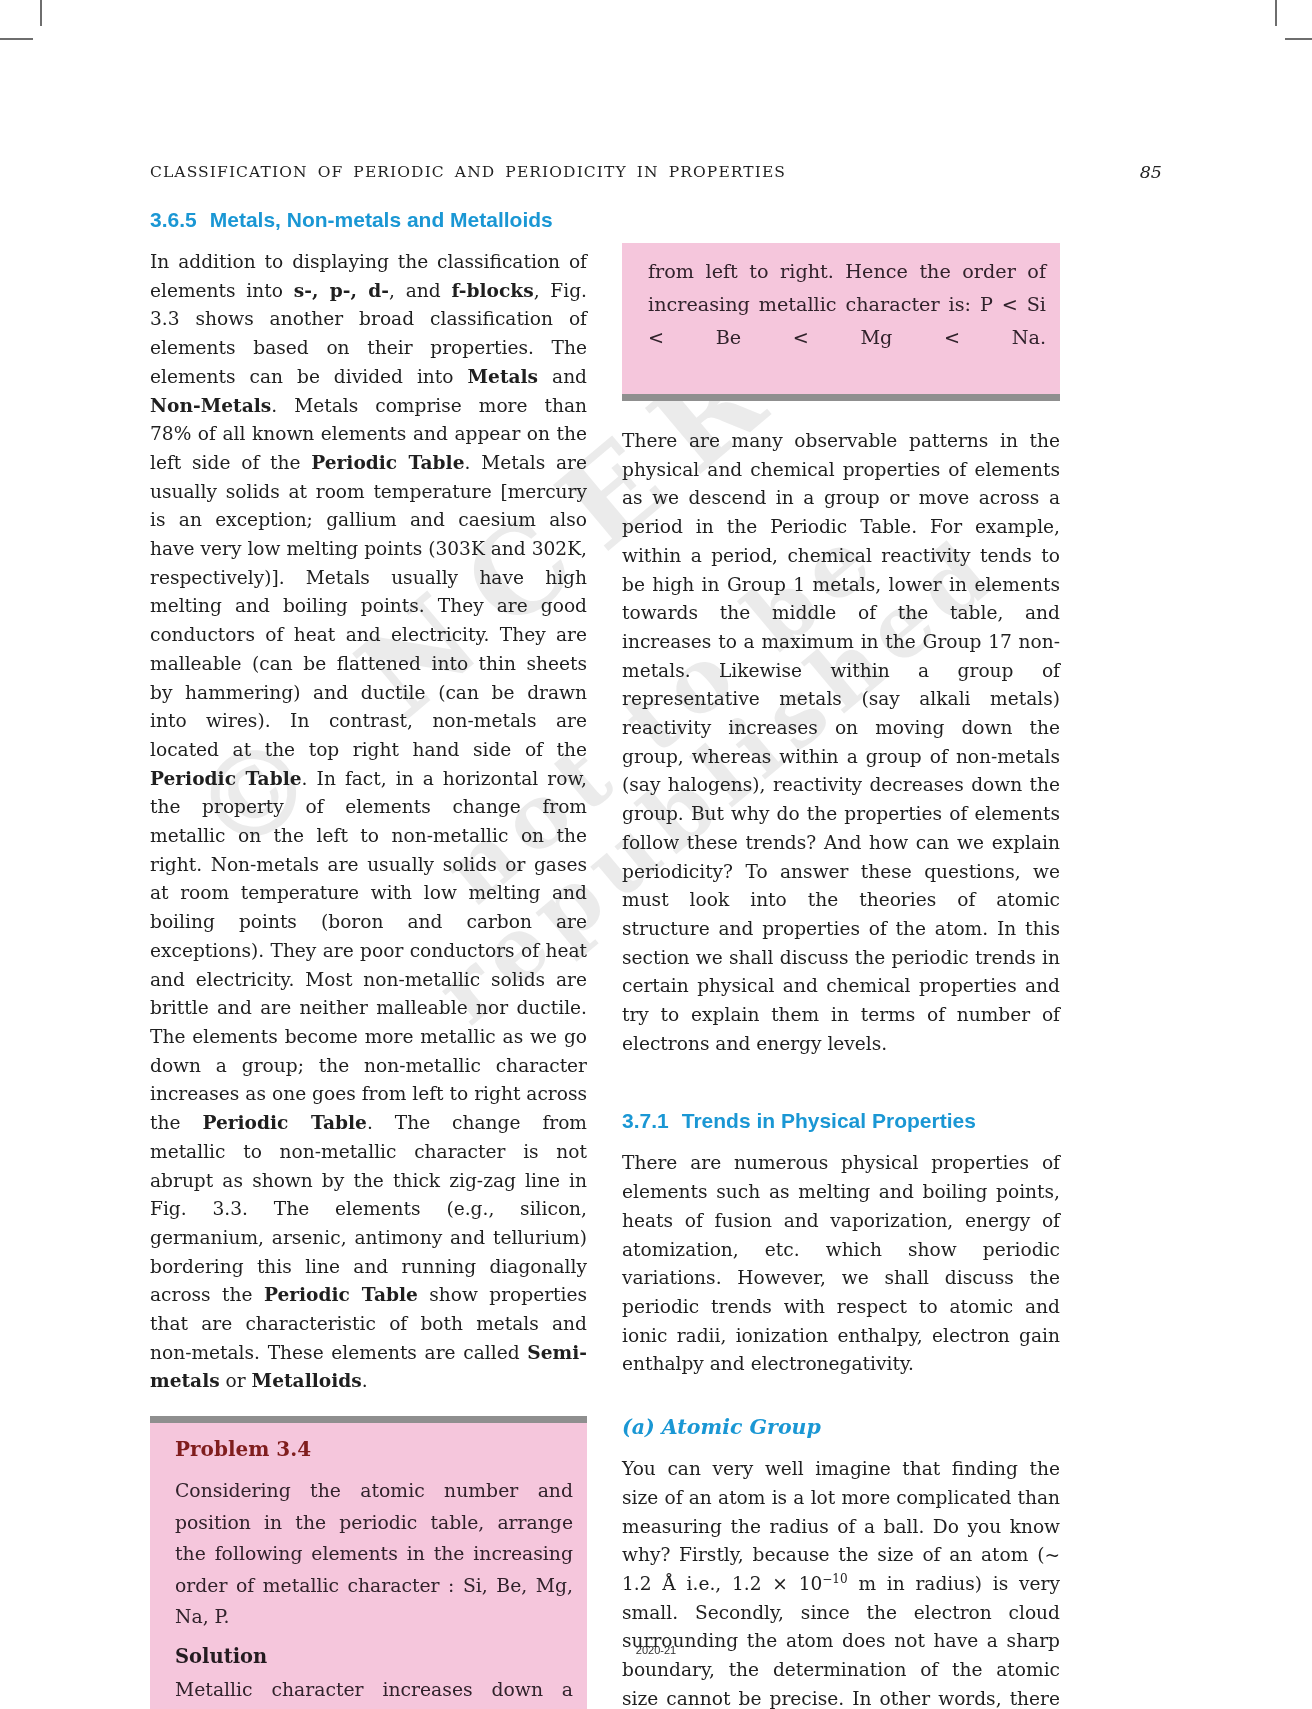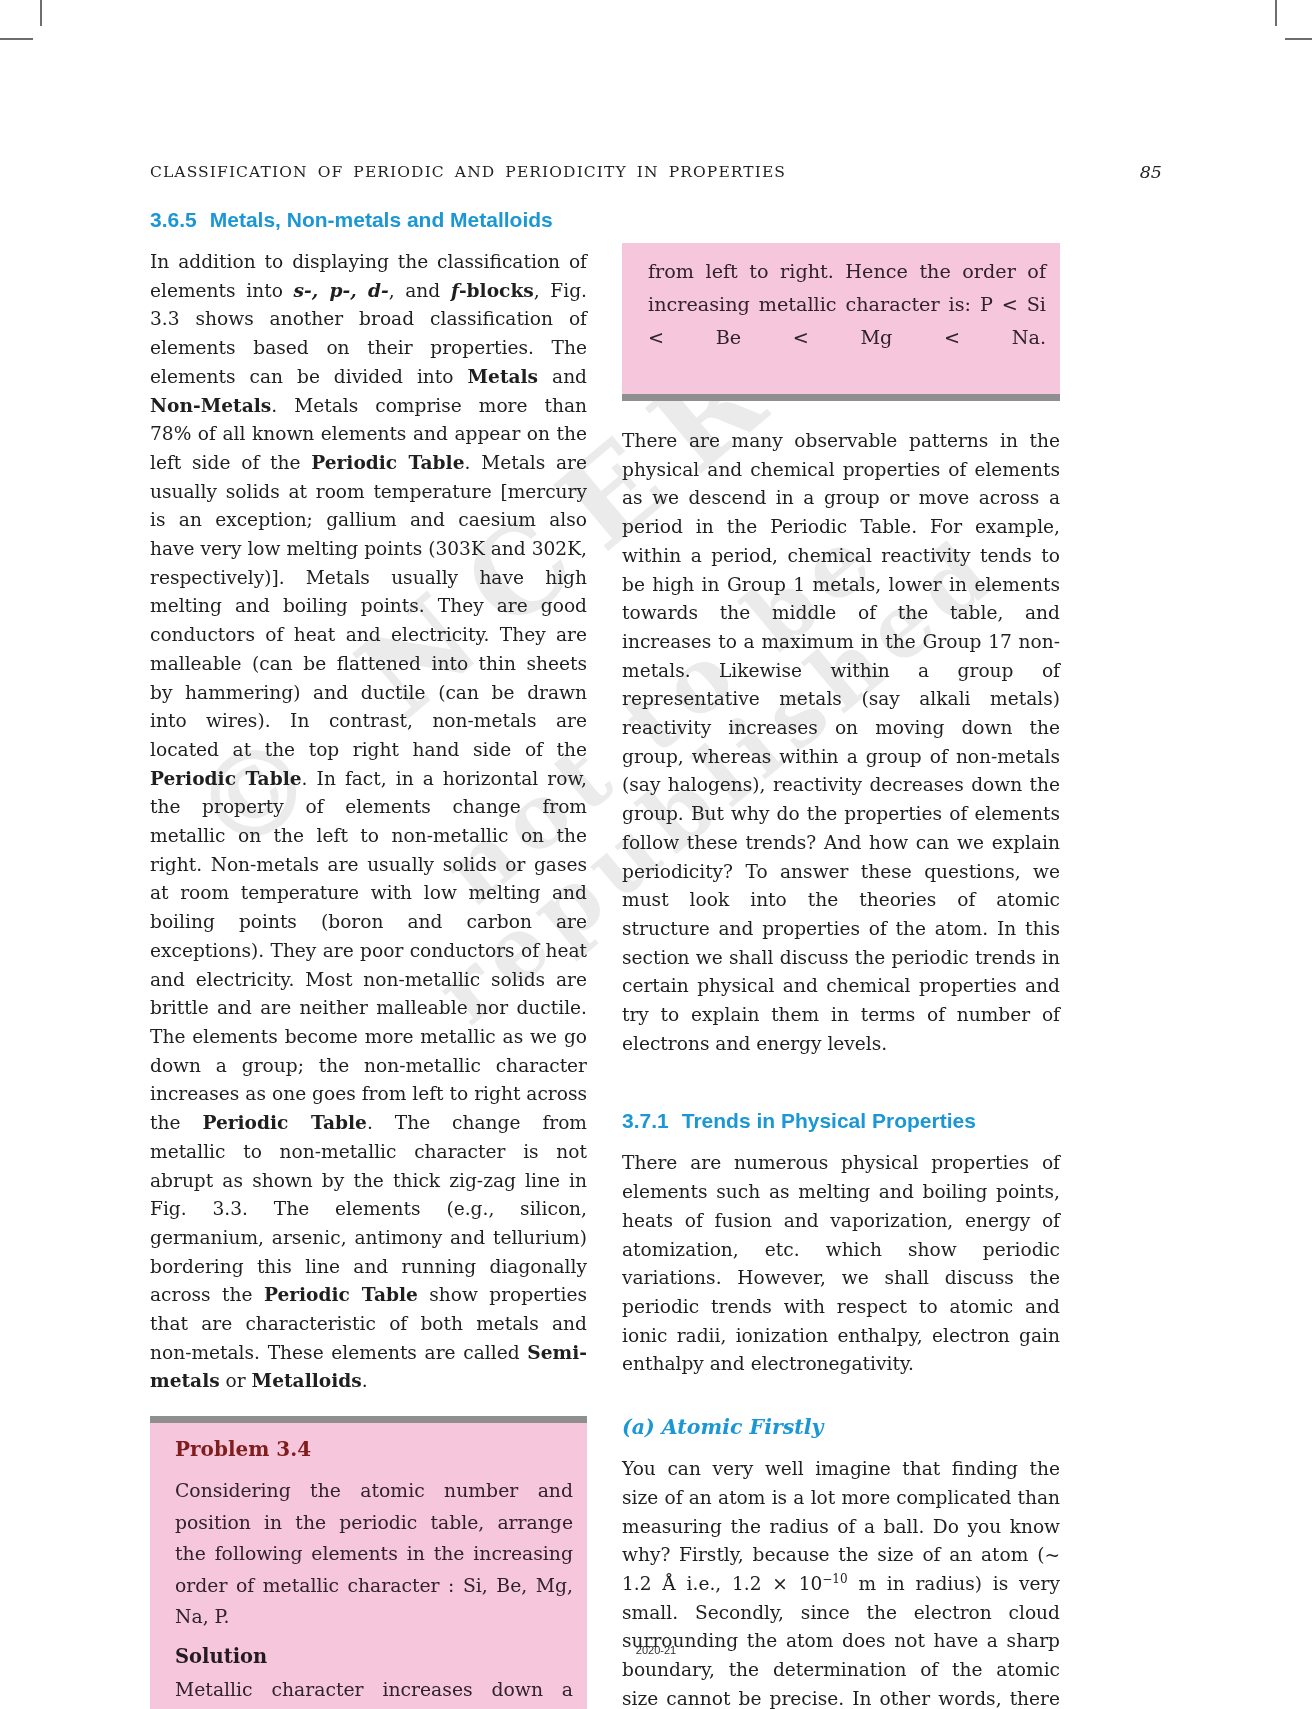--- a/index.html
+++ b/index.html
@@ -52,21 +52,21 @@
     font-weight:bold;font-size:21px;line-height:29px;
     color:#1a97d4;
   }
   .sec-head .sec-num{flex:none;}
   .body{
     margin:0;
     font-size:18.6px;line-height:28.7px;
     text-align:justify;
   }
   .b{font-weight:bold;margin-top:9px;}
-  .bi{font-weight:bold;font-style:italic;}
+  .bi{font-weight:bold;}
   sup{font-size:12px;line-height:0;}
 
   
   .problem-box{
     margin-top:20px;
     background:#f5c6dc;
     border-top:7px solid #8f8f8f;
     padding:14px 14px 16px 25px;
   }
   .box-title{
@@ -146,19 +146,19 @@
     </div>
 
     <p class="body para-37">There are many observable patterns in the physical and chemical properties of elements as we descend in a group or move across a period in the Periodic Table. For example, within a period, chemical reactivity tends to be high in Group 1 metals, lower in elements towards the middle of the table, and increases to a maximum in the Group 17 non-metals. Likewise within a group of representative metals (say alkali metals) reactivity increases on moving down the group, whereas within a group of non-metals (say halogens), reactivity decreases down the group. But why do the properties of elements follow these trends? And how can we explain periodicity? To answer these questions, we must look into the theories of atomic structure and properties of the atom. In this section we shall discuss the periodic trends in certain physical and chemical properties and try to explain them in terms of number of electrons and energy levels.</p>
 
     <h3 class="sec-head head-371">
       <span class="sec-num">3.7.1</span>
       <span class="sec-title">Trends in Physical Properties</span>
     </h3>
     <p class="body">There are numerous physical properties of elements such as melting and boiling points, heats of fusion and vaporization, energy of atomization, etc. which show periodic variations. However, we shall discuss the periodic trends with respect to atomic and ionic radii, ionization enthalpy, electron gain enthalpy and electronegativity.</p>
 
-    <h4 class="sub-head-italic">(a) Atomic Firstly</h4>
+    <h4 class="sub-head-italic">(a) Atomic Group</h4>
     <p class="body"><span>You can very well imagine that finding the size of an atom is a lot more complicated than measuring the radius of a ball. Do you know why? Firstly, because the size of an atom (~ 1.2 Å i.e., 1.2 × 10</span><sup>−10</sup><span> m in radius) is very small. Secondly, since the electron cloud surrounding the atom does not have a sharp boundary, the determination of the atomic size cannot be precise. In other words, there is no</span></p>
   </div>
 
   <div class="footer">2020-21</div>
 
 </div>
 
 </body></html>

